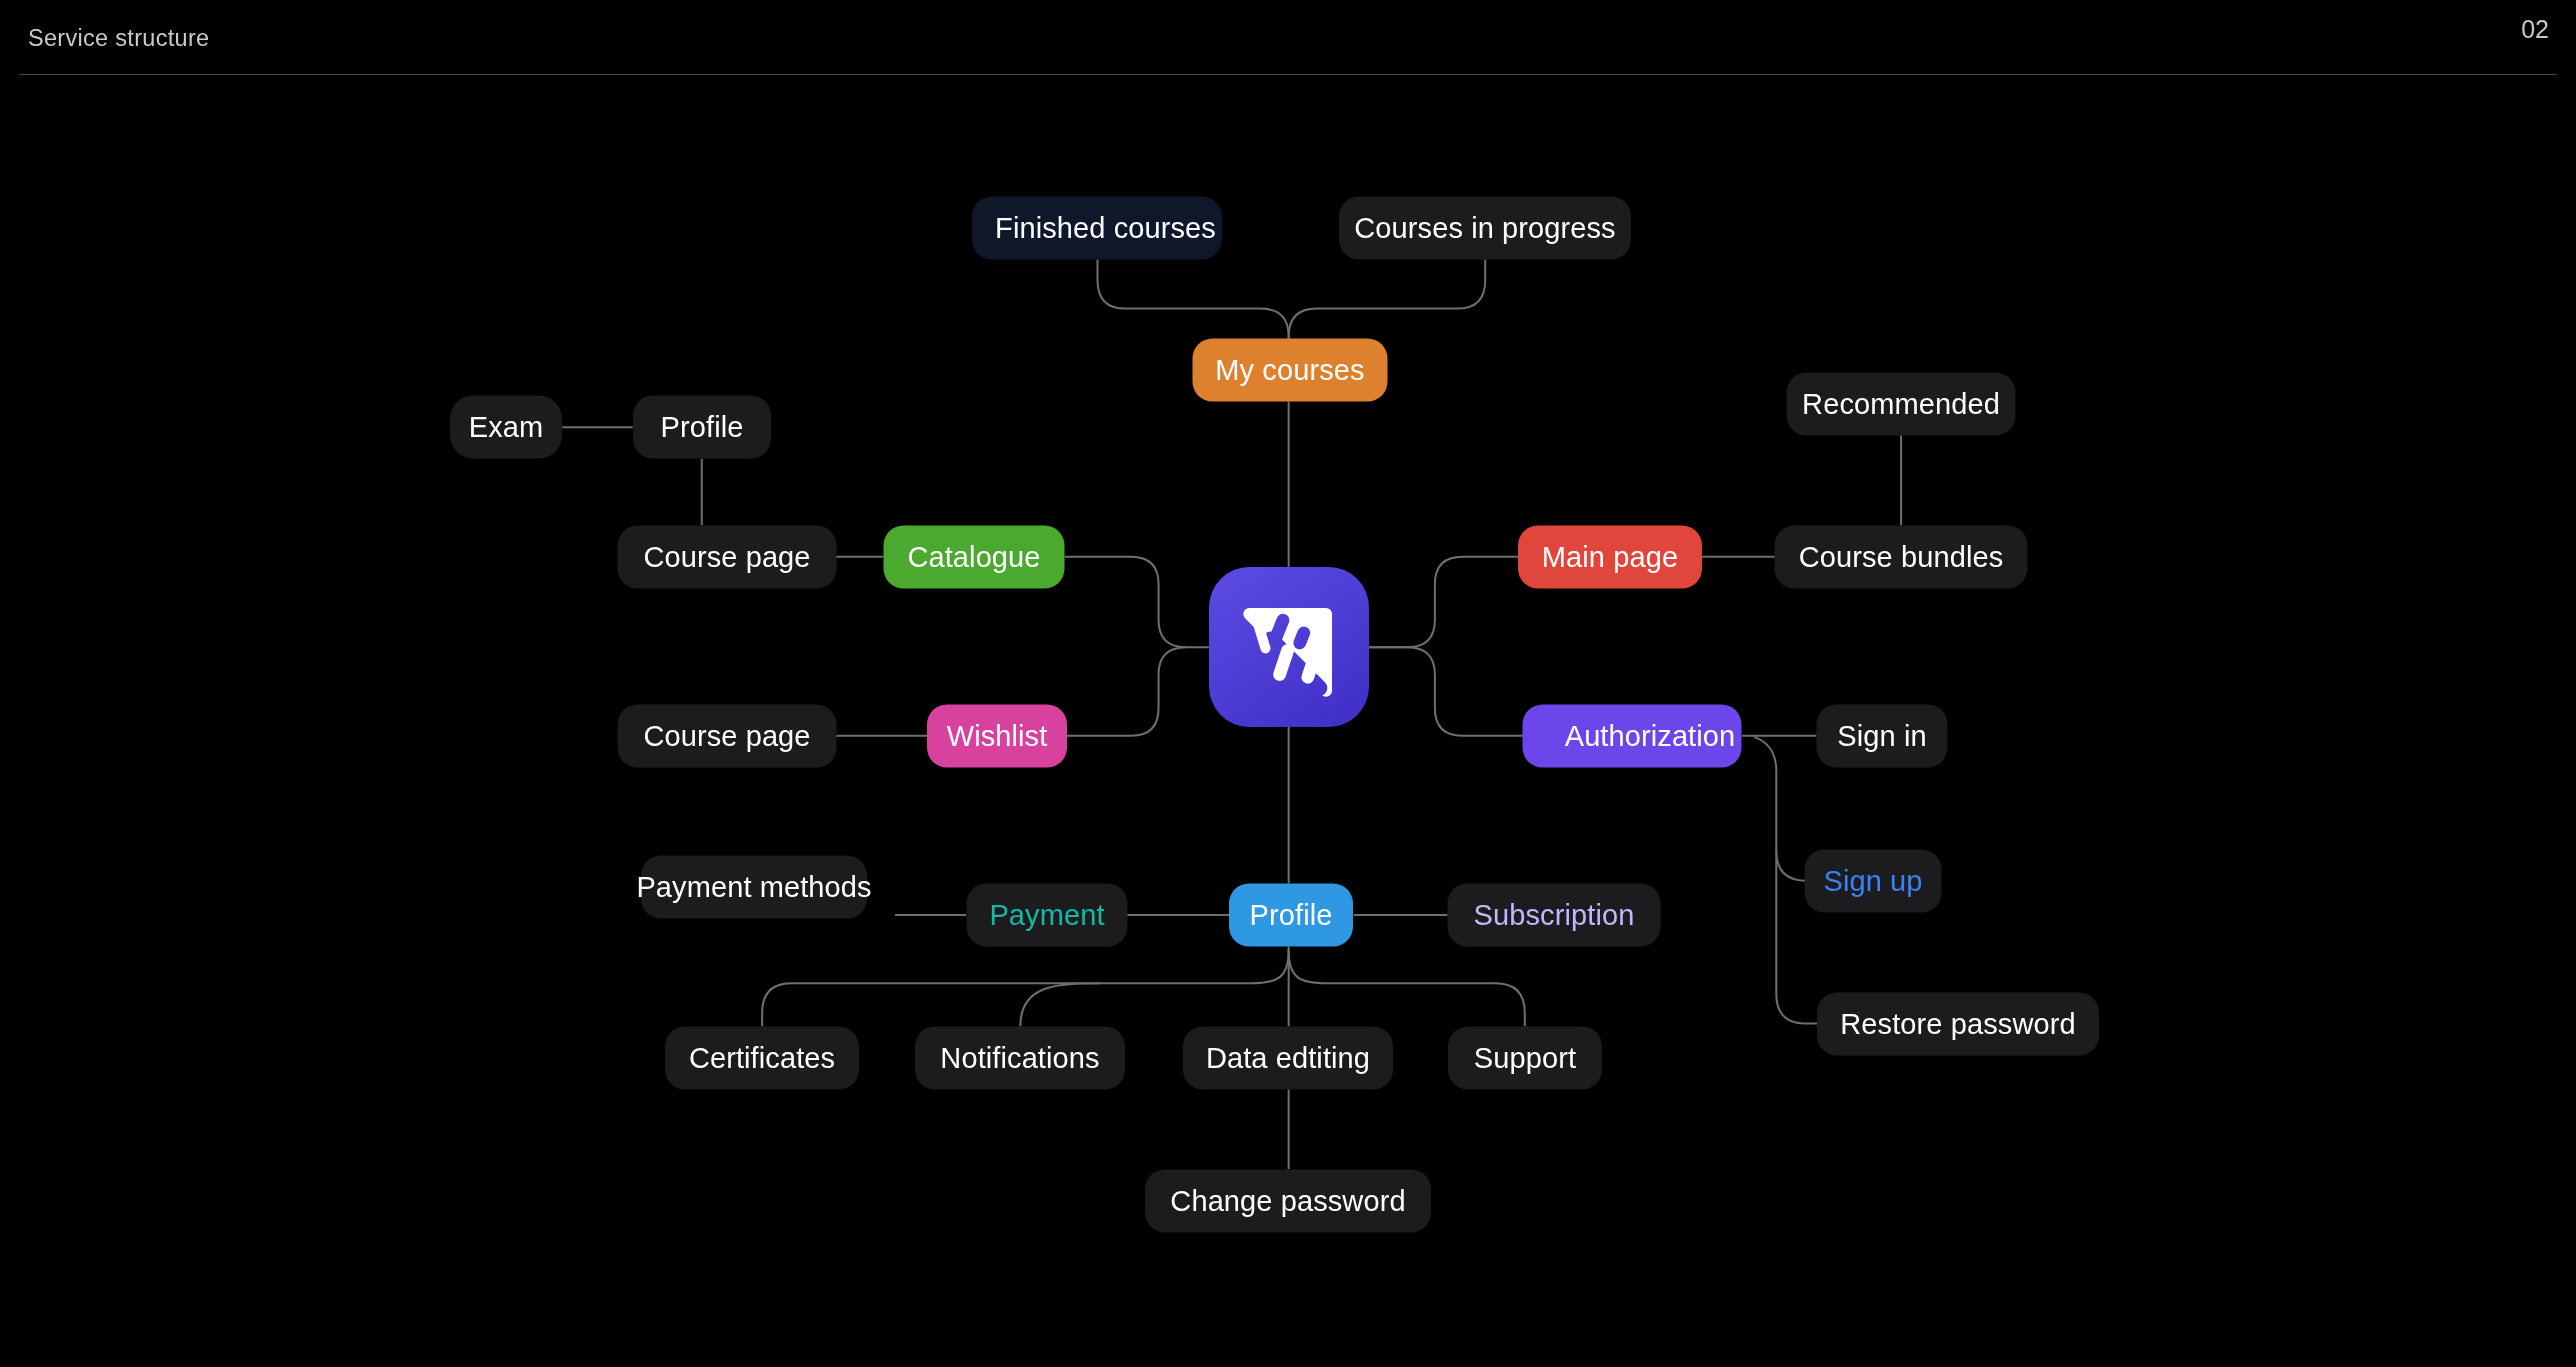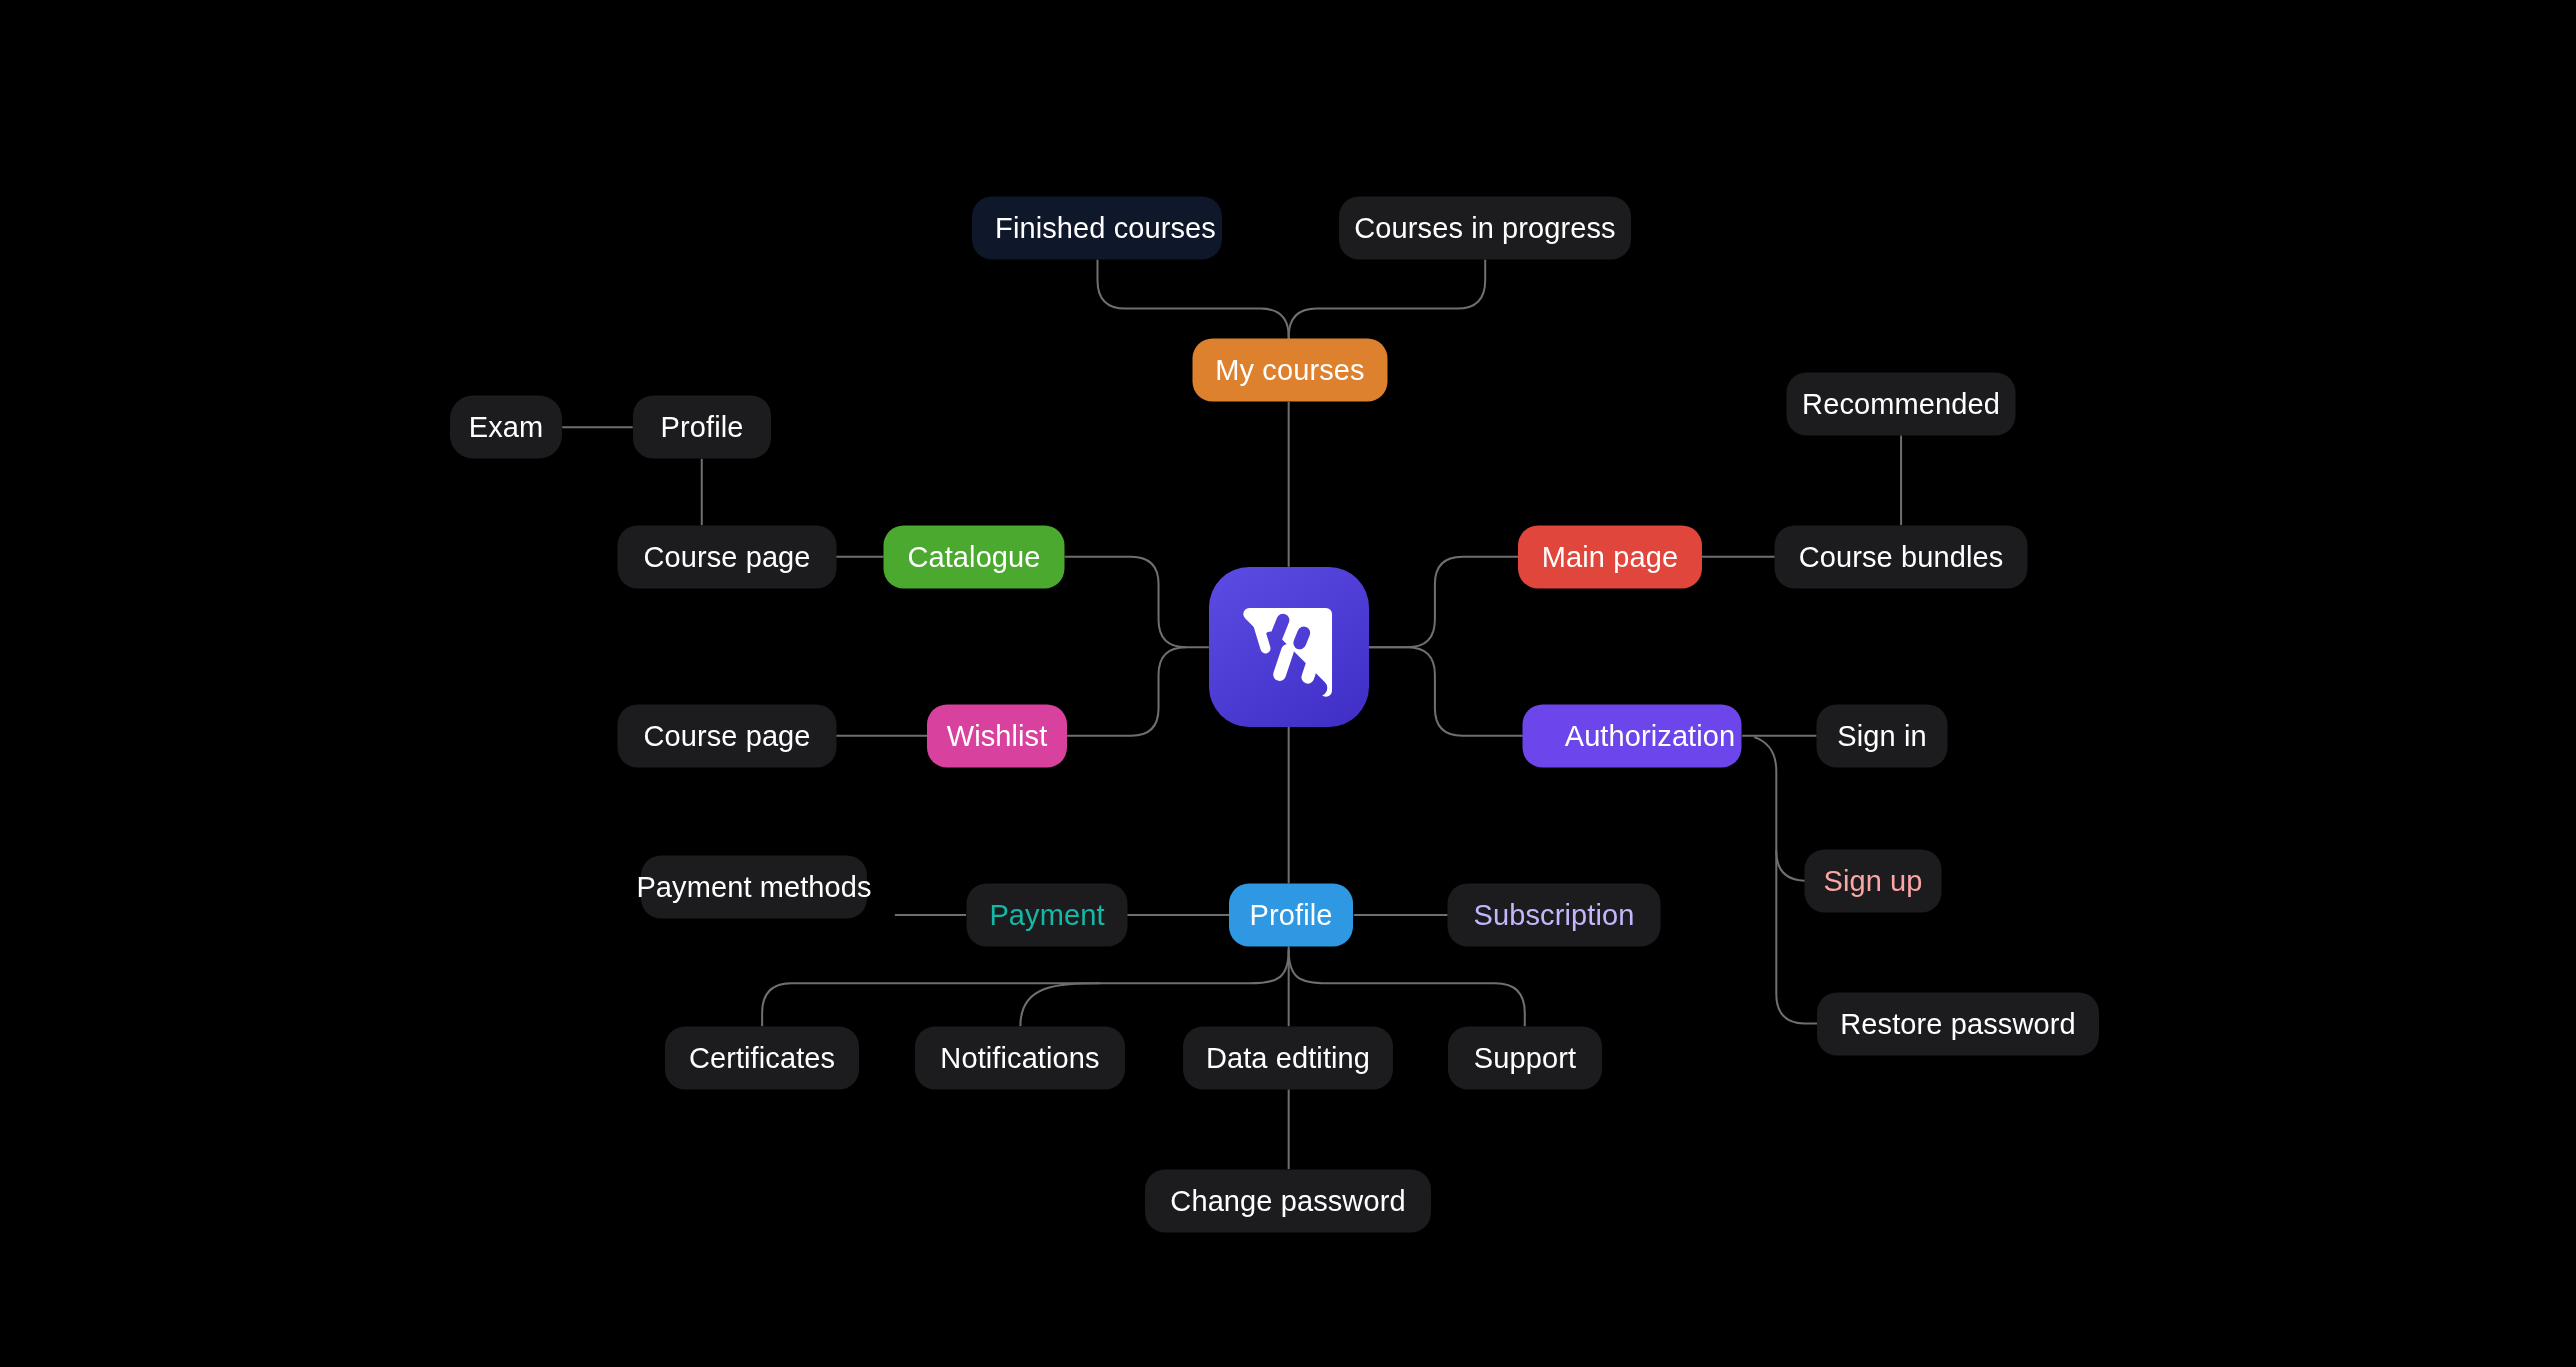--- a/index.html
+++ b/index.html
@@ -42,20 +42,25 @@
   }
   #hub{
     position:absolute;left:1209px;top:567px;width:160px;height:160px;
   }
 </style>
 </head>
 <body>
 
 <div id="stage">
 
+  <div id="page-header">
+    <div id="page-title">Service structure</div>
+    <div id="page-number">02</div>
+    <div id="header-rule"></div>
+  </div>
 
   <svg id="edge-layer" width="2576" height="1367" viewBox="0 0 3840 2038">
       <path d="M 1636,387 V 418 Q 1636,460 1678,460 H 1879 Q 1921,460 1921,502 V 506" class="edge" stroke="#6f6f6f"></path>
       <path d="M 2214,387 V 418 Q 2214,460 2172,460 H 1963 Q 1921,460 1921,502 V 506" class="edge" stroke="#6f6f6f"></path>
       <path d="M 1921,599 V 845" class="edge" stroke="#6f6f6f"></path>
       <path d="M 838,637 H 943" class="edge" stroke="#6f6f6f"></path>
       <path d="M 1046,684 V 783" class="edge" stroke="#6f6f6f"></path>
       <path d="M 1246,830 H 1317" class="edge" stroke="#6f6f6f"></path>
       <path d="M 1587,830 H 1686 Q 1727,830 1727,871 V 924 Q 1727,965 1768,965 H 1802" class="edge" stroke="#6f6f6f"></path>
       <path d="M 1590,1097 H 1686 Q 1727,1097 1727,1056 V 1006 Q 1727,965 1768,965" class="edge" stroke="#6f6f6f"></path>
@@ -115,21 +120,21 @@
       <div class="node" style="left: 997px; top: 736px; width: 140px; height: 63px; background: rgb(216, 65, 158);">
         <span class="node-label" style="color: rgb(255, 255, 255);">Wishlist</span>
       </div>
       <div class="node" style="left: 1632px; top: 736px; width: 219px; height: 63px; background: rgb(108, 70, 234); padding-left: 36px;">
         <span class="node-label" style="color: rgb(255, 255, 255);">Authorization</span>
       </div>
       <div class="node" style="left: 1882px; top: 736px; width: 131px; height: 63px; background: rgb(28, 28, 30);">
         <span class="node-label" style="color: rgb(255, 255, 255);">Sign in</span>
       </div>
       <div class="node" style="left: 1873px; top: 881px; width: 137px; height: 63px; background: rgb(28, 28, 30);">
-        <span class="node-label" style="color: #fca5a5;">Sign up</span>
+        <span class="node-label" style="color: #3b82f6;">Sign up</span>
       </div>
       <div class="node" style="left: 1958px; top: 1024px; width: 282px; height: 63px; background: rgb(28, 28, 30);">
         <span class="node-label" style="color: rgb(255, 255, 255);">Restore password</span>
       </div>
       <div class="node" style="left: 754px; top: 887px; width: 226px; height: 63px; background: rgb(28, 28, 30);">
         <span class="node-label" style="color: rgb(255, 255, 255);">Payment methods</span>
       </div>
       <div class="node" style="left: 1047px; top: 915px; width: 161px; height: 63px; background: rgb(28, 28, 30);">
         <span class="node-label" style="color: #14b8a6;">Payment</span>
       </div>

